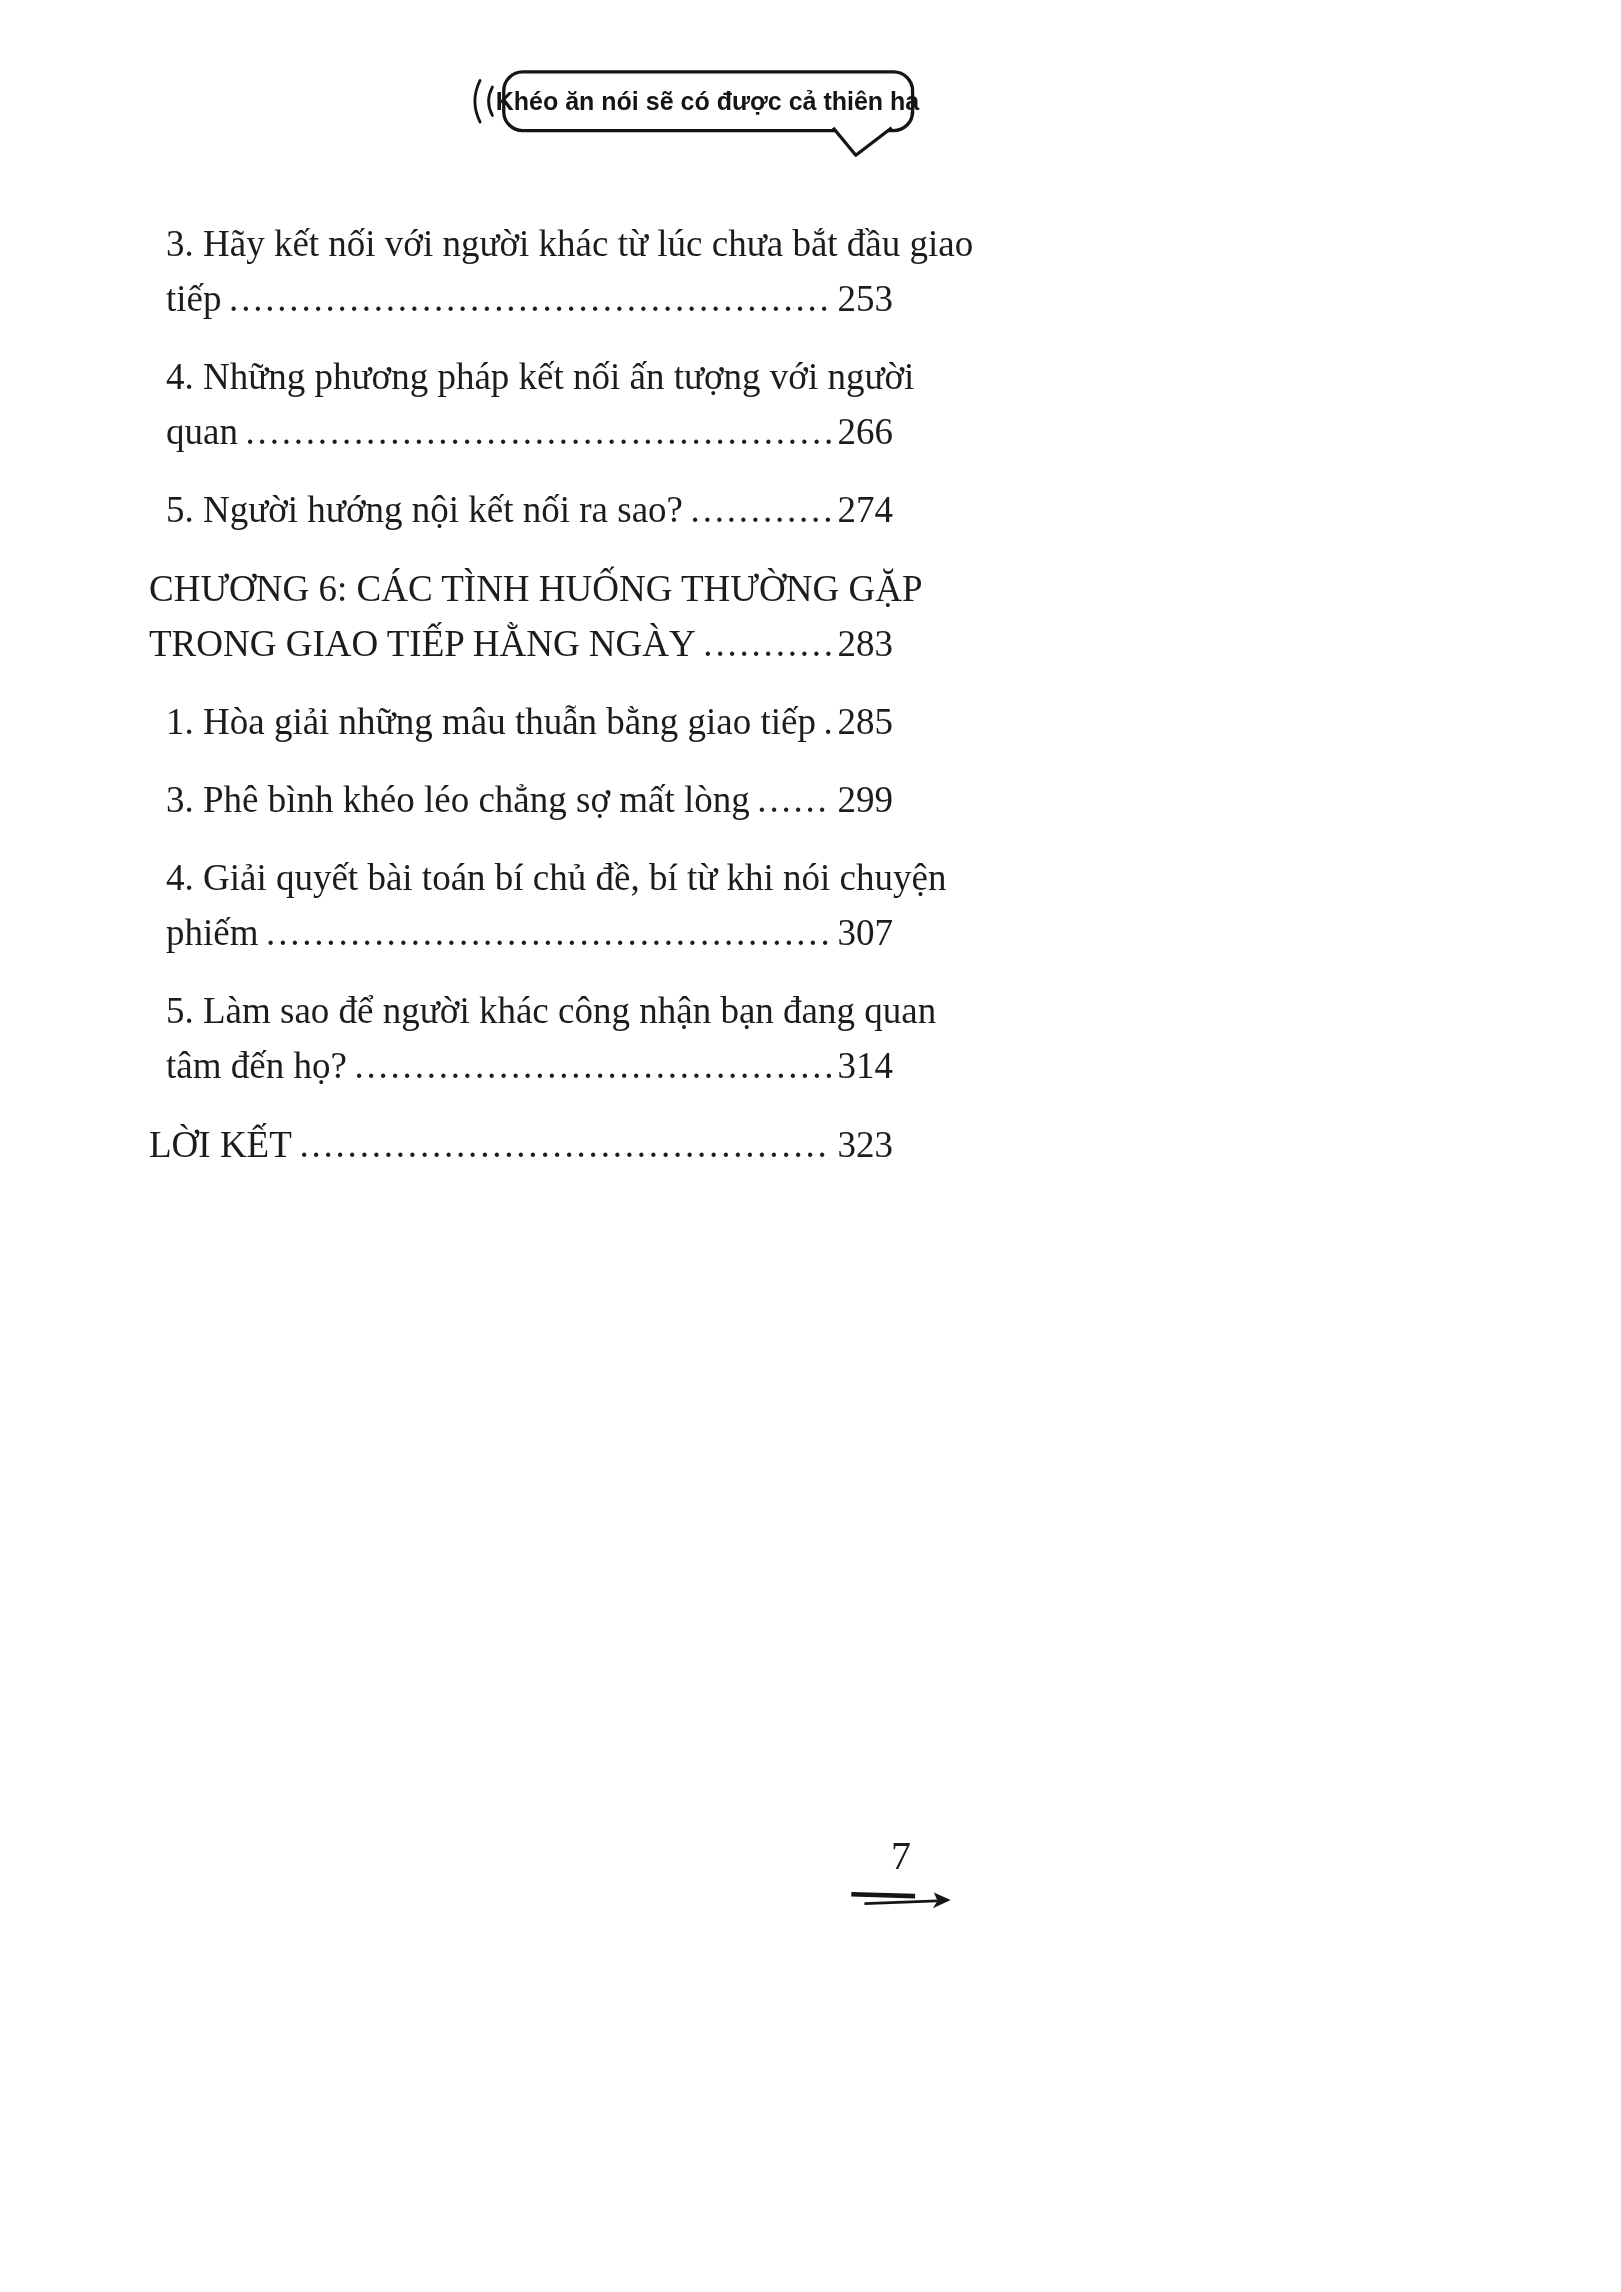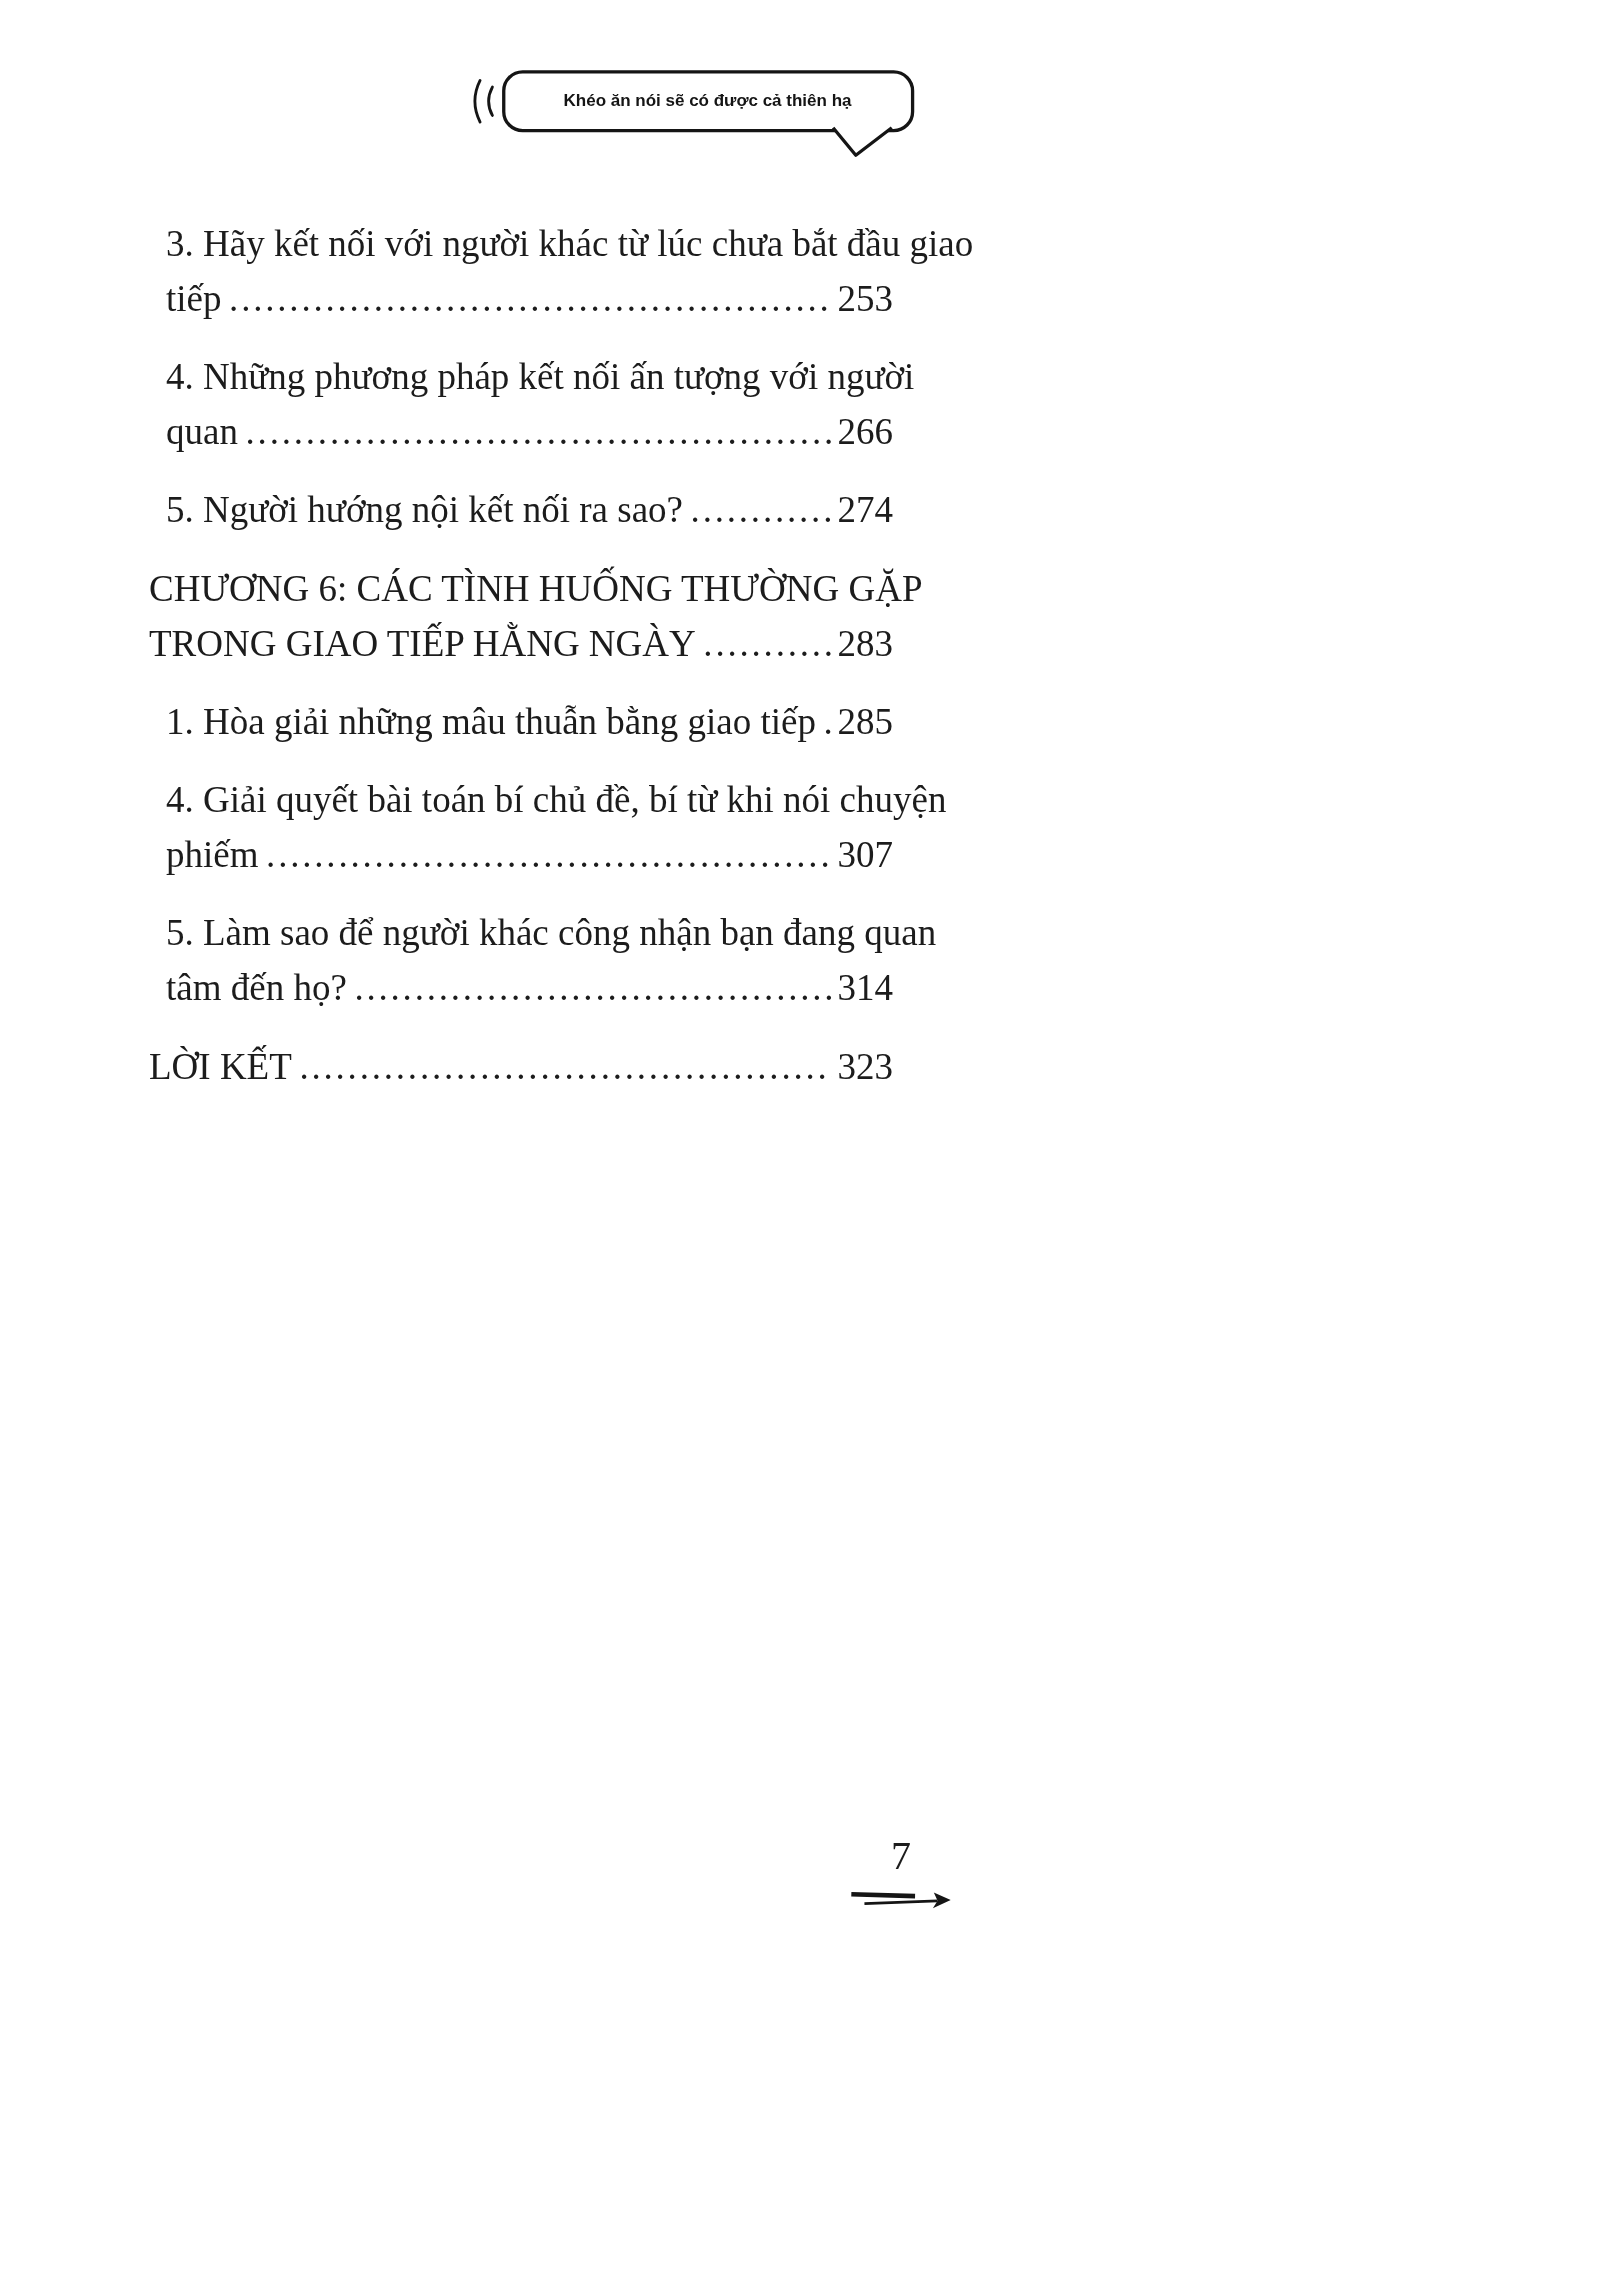--- a/index.html
+++ b/index.html
@@ -19,21 +19,21 @@
     width:459px; height:97px;
   }
   .bubble-wrap svg { position:absolute; left:0; top:0; }
   .bubble-text {
     position:absolute;
     left:45px; top:7.6px;
     width:397px; height:55px;
     display:flex; align-items:center; justify-content:center;
     font-family:"Liberation Sans", sans-serif;
     font-weight:bold;
-    font-size:17px;
+    font-size:25px;
     white-space:nowrap;
     color:#151515;
   }
 
   
   .toc {
     position:absolute;
     left:149px; top:216px;
     width:744px;
   }
@@ -129,20 +129,27 @@
 
     <div class="entry item">
       <div class="entry-line flexline">
         <span class="entry-last">1. Hòa giải những mâu thuẫn bằng giao tiếp</span>
         <span class="leader"></span>
         <span class="pagenum">285</span>
       </div>
     </div>
 
 
+    <div class="entry item">
+      <div class="entry-line flexline">
+        <span class="entry-last">3. Phê bình khéo léo chẳng sợ mất lòng</span>
+        <span class="leader"></span>
+        <span class="pagenum">299</span>
+      </div>
+    </div>
 
     <div class="entry item">
       <div class="entry-line">4. Giải quyết bài toán bí chủ đề, bí từ khi nói chuyện</div>
       <div class="entry-line flexline">
         <span class="entry-last">phiếm</span>
         <span class="leader"></span>
         <span class="pagenum">307</span>
       </div>
     </div>
 

